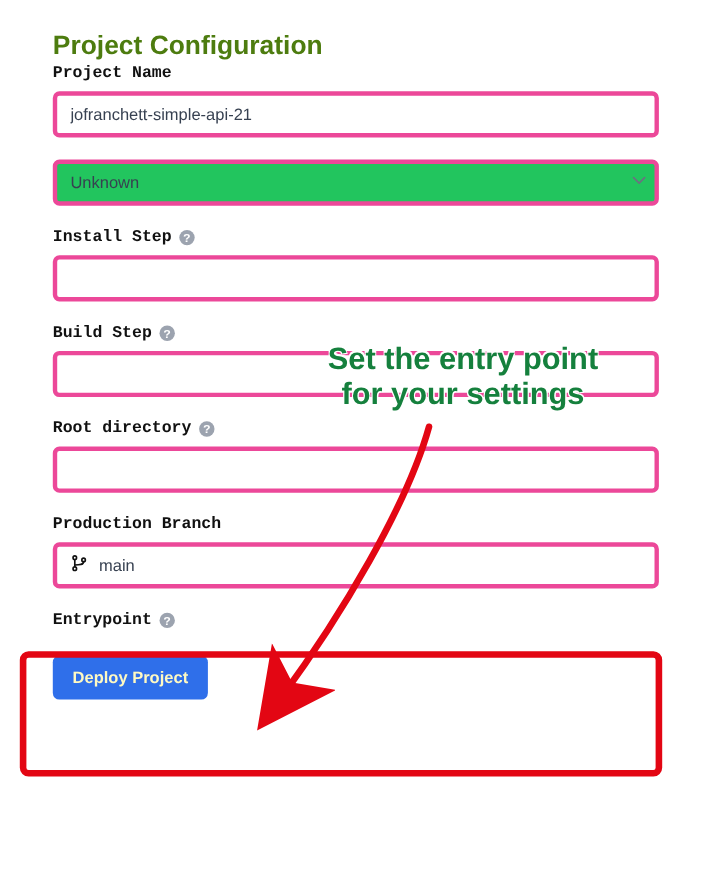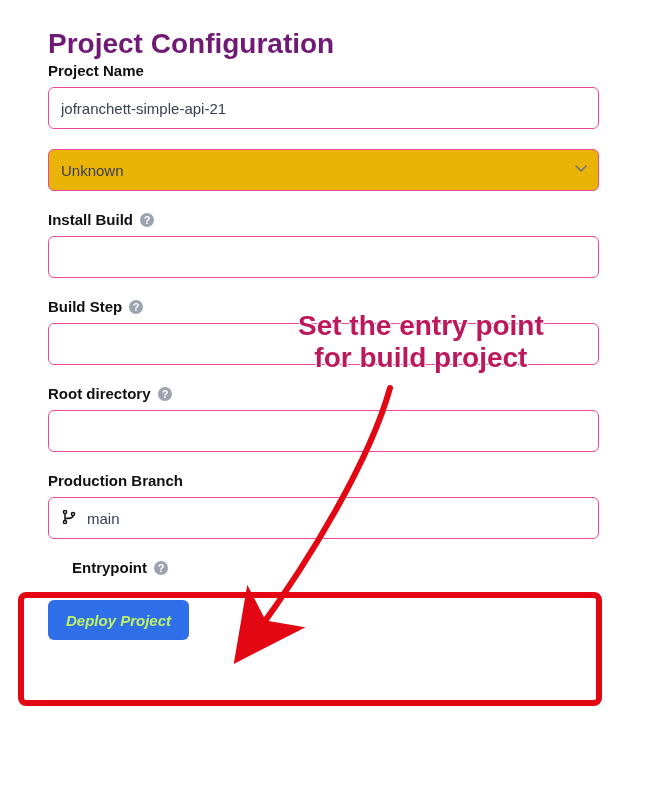--- a/index.html
+++ b/index.html
@@ -11,68 +11,69 @@
     font-family: -apple-system, BlinkMacSystemFont, "Segoe UI", Helvetica, Arial, sans-serif;
     background: #ffffff;
     color: #111;
     position: relative;
   }
   .page {
     padding: 28px 48px 0 48px;
     position: relative;
   }
   h1.title {
-    font-size: 28px;
+    font-size: 24px;
     font-weight: 600;
     margin: 0 0 2px 0;
-    color: #701a75;
+    color: #4d7c0f;
   }
   .subtitle {
     font-size: 15px;
     color: #6b7280;
     margin: 0 0 22px 0;
   }
   .field {
     margin-bottom: 20px;
   }
   .field-label {
     font-size: 15px;
     font-weight: 600;
     color: #111;
     display: flex;
     align-items: center;
     gap: 6px;
     margin-bottom: 8px;
+    font-family: Liberation Mono, monospace;
   }
   .help-icon {
     display: inline-flex;
     align-items: center;
     justify-content: center;
     width: 16px;
     height: 16px;
   }
   .help-icon svg circle { fill: #9ca3af; }
   .input, .select, .combo {
     width: 100%;
     height: 42px;
-    border: 1px solid #ec4899;
+    border: 4px solid #ec4899;
     border-radius: 6px;
     background: #fff;
     font-size: 15px;
     color: #374151;
     padding: 0 12px;
     display: flex;
     align-items: center;
     outline: none;
   }
   .input::placeholder { color: #9ca3af; }
   select.select {
     appearance: none;
     -webkit-appearance: none;
-    background: #eab308;
+    background: #22c55e;
     padding-right: 12px;
   }
   .select-wrap {
     position: relative;
   }
   .select-caret {
     position: absolute;
     right: 10px;
     top: 50%;
     transform: translateY(-50%);
@@ -97,39 +98,38 @@
     text-overflow: ellipsis;
   }
   .icon16 { width: 16px; height: 16px; flex: 0 0 auto; }
   .deploy-btn {
     display: inline-flex;
     align-items: center;
     justify-content: center;
     height: 40px;
     padding: 0 18px;
     background: #2f6fea;
-    color: #bef264;
+    color: #fef9c3;
     font-size: 15px;
     font-weight: 600;
     border: none;
     border-radius: 6px;
     cursor: pointer;
     margin-top: 14px;
-    font-style: italic;
   }
   .highlight-box {
     position: absolute;
     border: 6px solid #e30613;
     border-radius: 8px;
     pointer-events: none;
     z-index: 3;
   }
   .annotation-text {
     position: absolute;
-    color: #be185d;
+    color: #15803d;
     font-weight: 800;
     font-family: "Segoe UI", Arial, sans-serif;
     font-size: 28px;
     line-height: 1.15;
     text-shadow:
       -1px -1px 0 #fff,
        1px -1px 0 #fff,
       -1px  1px 0 #fff,
        1px  1px 0 #fff;
     z-index: 4;
@@ -169,21 +169,21 @@
         <svg class="icon16" viewBox="0 0 16 16">
             <path d="M3 6l5 5 5-5" stroke="#6b7280" stroke-width="1.6" fill="none" stroke-linecap="round" stroke-linejoin="round"></path>
           </svg>
       </span>
     </div>
   </div>
 
   
   <div class="field">
     <div class="field-label">
-      <span>Install Build</span>
+      <span>Install Step</span>
       <span class="help-icon">
         <svg viewBox="0 0 16 16" width="16" height="16">
             <circle cx="8" cy="8" r="7"></circle>
             <text x="8" y="12" text-anchor="middle" font-size="11" font-weight="700" fill="#fff">?</text>
           </svg>
       </span>
     </div>
     <input type="text" class="input" value="" style="">
   </div>
 
@@ -230,41 +230,41 @@
             <path d="M4 4.6v6.8"></path>
             <path d="M12 6.6c0 3-4 3-8 3"></path>
           </svg>
         </span>
         <span>main</span>
       </div>
     </div>
   </div>
 
   
-  <div class="field" style="margin-bottom:10px;margin-left:24px;">
+  <div class="field" style="margin-bottom:10px;">
     <div class="field-label">
       <span>Entrypoint</span>
       <span class="help-icon">
         <svg viewBox="0 0 16 16" width="16" height="16">
             <circle cx="8" cy="8" r="7"></circle>
             <text x="8" y="12" text-anchor="middle" font-size="11" font-weight="700" fill="#fff">?</text>
           </svg>
       </span>
     </div>
   </div>
 
   <button class="deploy-btn">Deploy Project</button>
 
 </div>
 
 <div class="highlight-box" style="left:18px; top:592px; width:584px; height:114px;"></div>
 
 <div class="annotation-text" style="left:298px; top:310px;">
   <span>Set the entry point</span><br>
-  <span>for build project</span>
+  <span>for your settings</span>
 </div>
 
 <svg class="annotation-arrow" style="left:0; top:0;" width="647" height="791" viewBox="0 0 647 791">
   <defs>
     <marker id="ahead" markerWidth="14" markerHeight="14" refX="6" refY="6" orient="auto">
       <path d="M0,0 L12,6 L0,12 L3,6 Z" fill="#e30613"></path>
     </marker>
   </defs>
   <path d="M390,388 C370,460 310,560 255,635" stroke="#e30613" stroke-width="6" fill="none" stroke-linecap="round" marker-end="url(#ahead)"></path>
 </svg>

